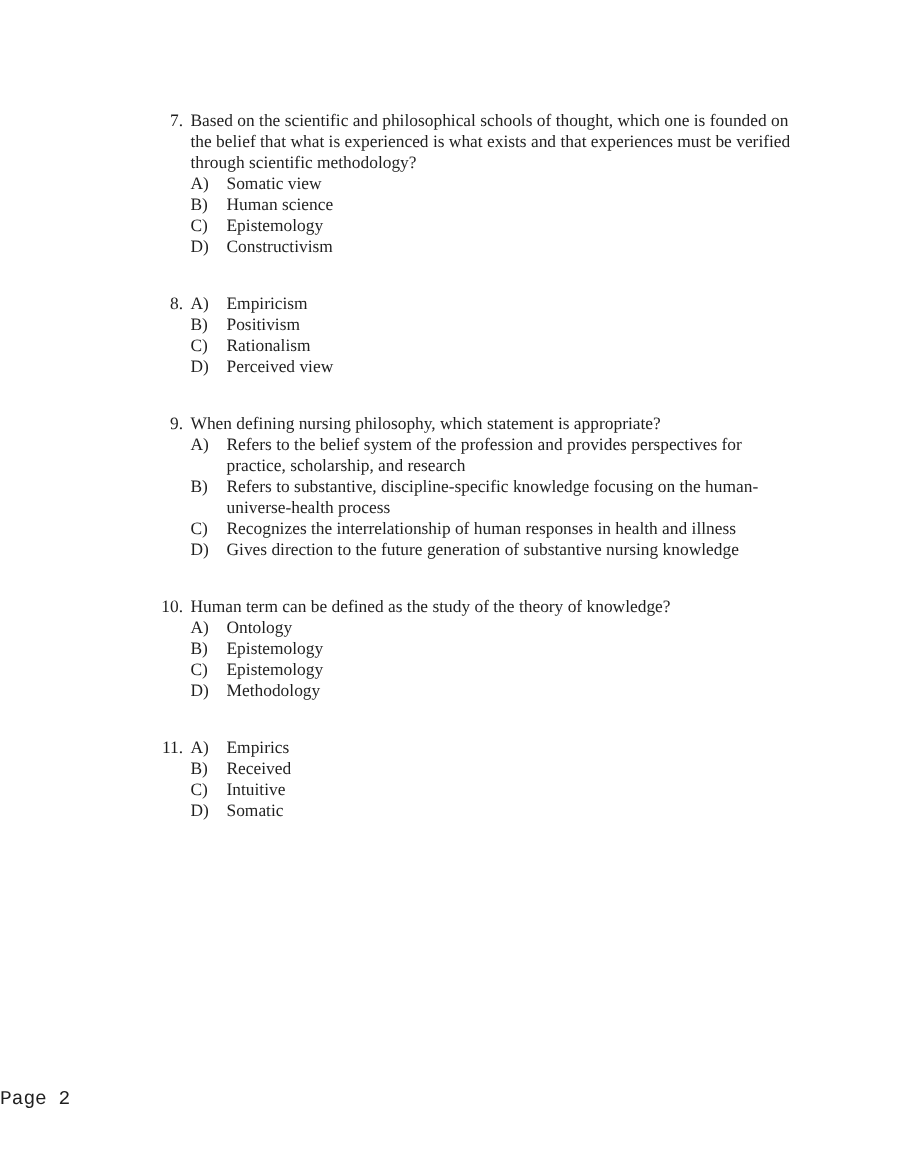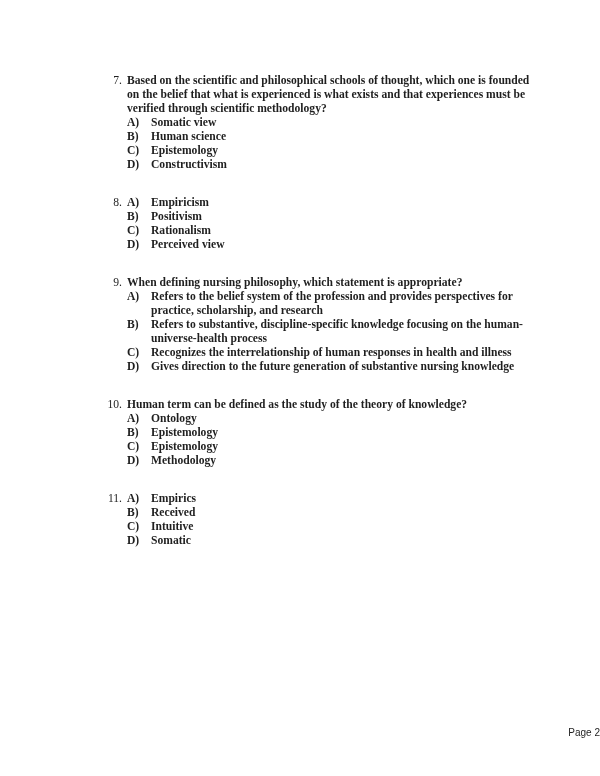--- a/index.html
+++ b/index.html
@@ -33,21 +33,20 @@
     margin-bottom: 24px;
   }
   .q-num {
     width: 22px;
     flex-shrink: 0;
     text-align: right;
   }
   .q-body {
     flex: 1;
     margin-left: 5px;
-    font-weight: bold;
   }
   .q-text {
     margin: 0;
   }
   .options {
     margin: 0;
   }
   .option {
     display: flex;
   }
@@ -56,23 +55,23 @@
     flex-shrink: 0;
   }
   .opt-text {
     flex: 1;
   }
   .footer {
     position: absolute;
     top: 726px;
     left: 0;
     width: 100%;
-    text-align: right;
-    font-family: Liberation Sans, sans-serif;
-    font-size: 10px;
+    text-align: left;
+    font-family: Liberation Mono, monospace;
+    font-size: 13px;
     color: #1f1f1f;
   }
 </style>
 </head>
 <body>
 
 <div class="page">
   <main class="content" id="questions">
       <div class="question">
         <span class="q-num">7.</span>

